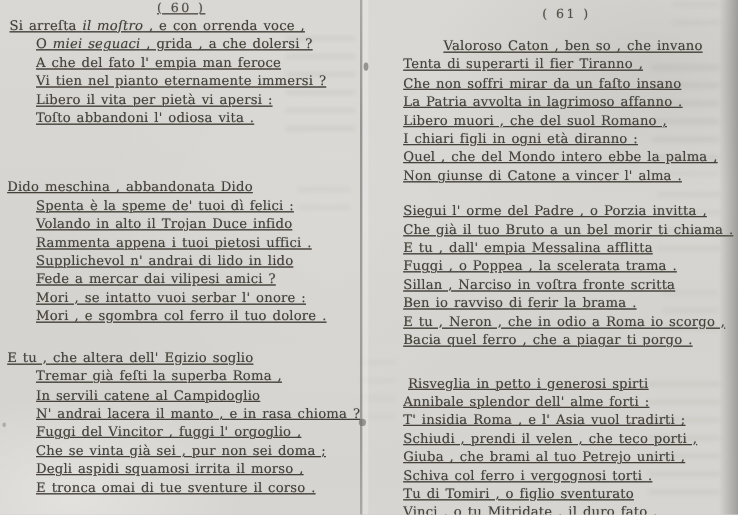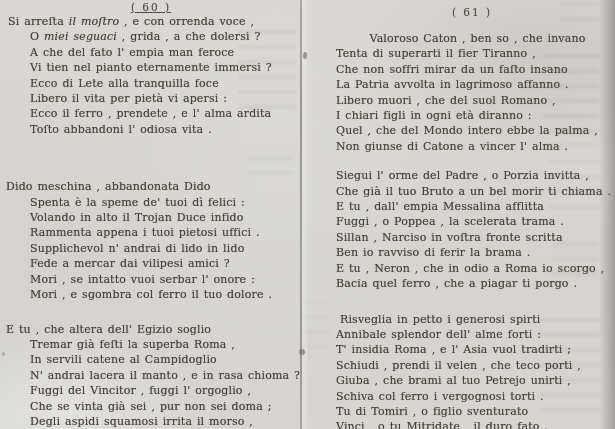--- a/index.html
+++ b/index.html
@@ -50,21 +50,21 @@
   
   .page{position:absolute;top:0;color:#46423b;}
   .page-left{left:6px;width:290px;}
   .page-right{left:336px;width:272px;}
   .pagenum{
     text-align:center;font-size:10.5px;letter-spacing:2px;height:13px;
     color:#55514a;text-shadow:0 0 .7px rgba(80,75,66,.55);
   }
   .page-left .pagenum{margin-top:1px;text-decoration:underline;}
   .page-right .pagenum{margin-top:6px;}
-  .stanza{margin:0;}
+  .stanza{margin:0;text-decoration:underline;}
   .line{
     font-size:11px;line-height:15.4px;white-space:nowrap;
     letter-spacing:.15px;word-spacing:1.2px;
     text-shadow:0 0 .7px rgba(80,75,66,.55);
   }
   .page-left .ind{margin-left:24px;}
   .page-right .ind{}
   .m2{margin-left:2px;}
   .m11{margin-left:11px;text-align:center;}
   .m4{margin-left:4px;}
@@ -83,23 +83,21 @@
 <div class="scan">
 
   <div class="page page-left">
     <div class="pagenum">( 60 )</div>
 
     <div class="stanza st1">
       <div class="line m2"><span>Si arreſta </span><span class="it">il moſtro</span><span> , e con orrenda voce ,</span></div>
       <div class="line ind"><span>O </span><span class="it">miei seguaci</span><span> , grida , a che dolersi ?</span></div>
       <div class="line ind">A che del fato l' empia man feroce</div>
       <div class="line ind">Vi tien nel pianto eternamente immersi ?</div>
-      <div class="line ind">Ecco di Lete alla tranquilla foce</div>
       <div class="line ind">Libero il vita per pietà vi apersi :</div>
-      <div class="line ind">Ecco il ferro , prendete , e l' alma ardita</div>
       <div class="line ind">Toſto abbandoni l' odiosa vita .</div>
     </div>
 
     <div class="stanza st2">
       <div class="line">Dido meschina , abbandonata Dido</div>
       <div class="line ind">Spenta è la speme de' tuoi dì felici :</div>
       <div class="line ind">Volando in alto il Trojan Duce infido</div>
       <div class="line ind">Rammenta appena i tuoi pietosi uffici .</div>
       <div class="line ind">Supplichevol n' andrai di lido in lido</div>
       <div class="line ind">Fede a mercar dai vilipesi amici ?</div>

